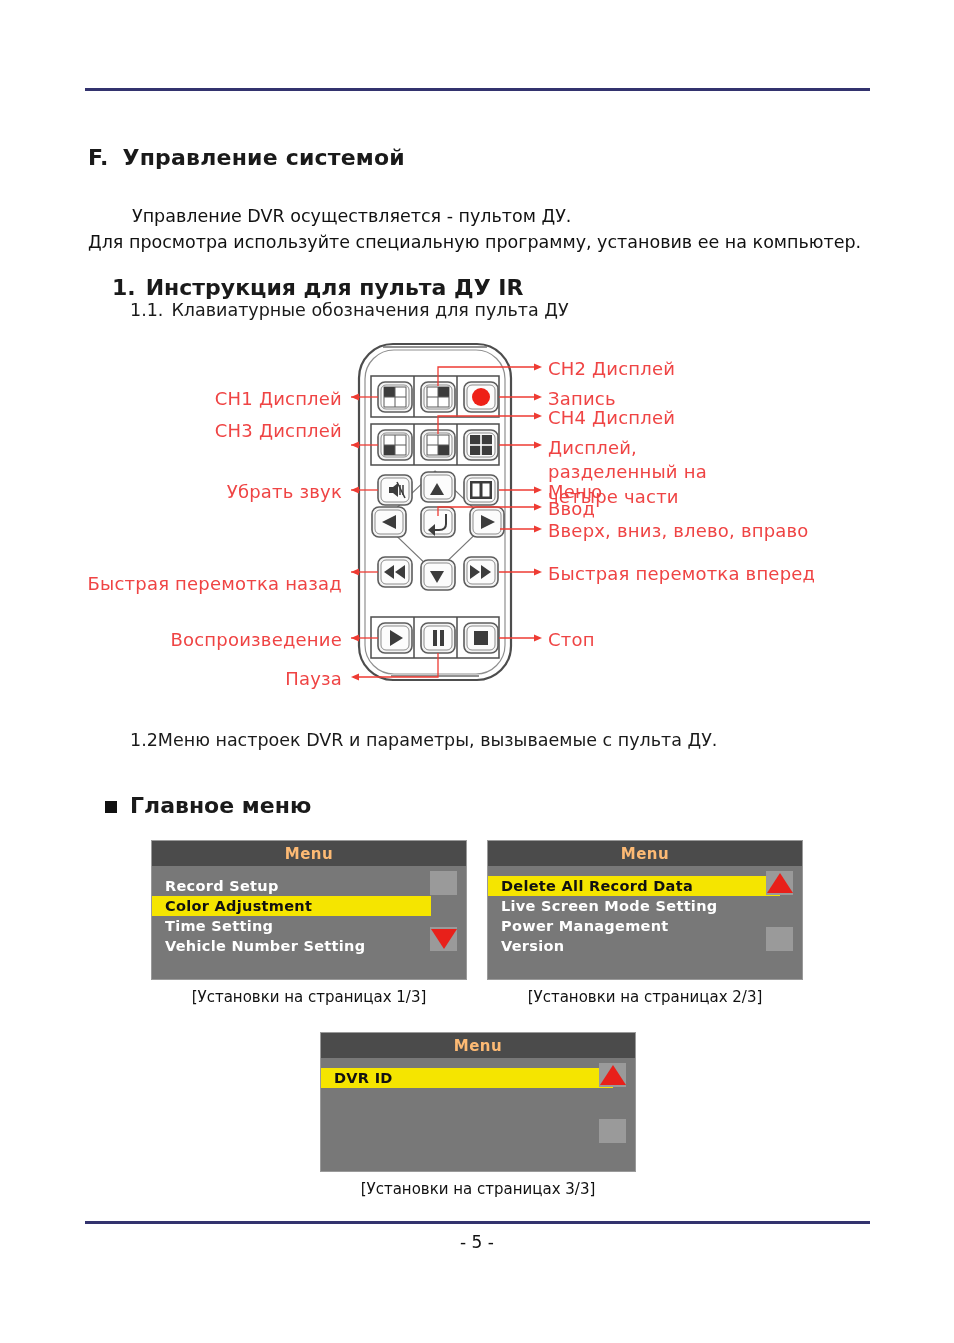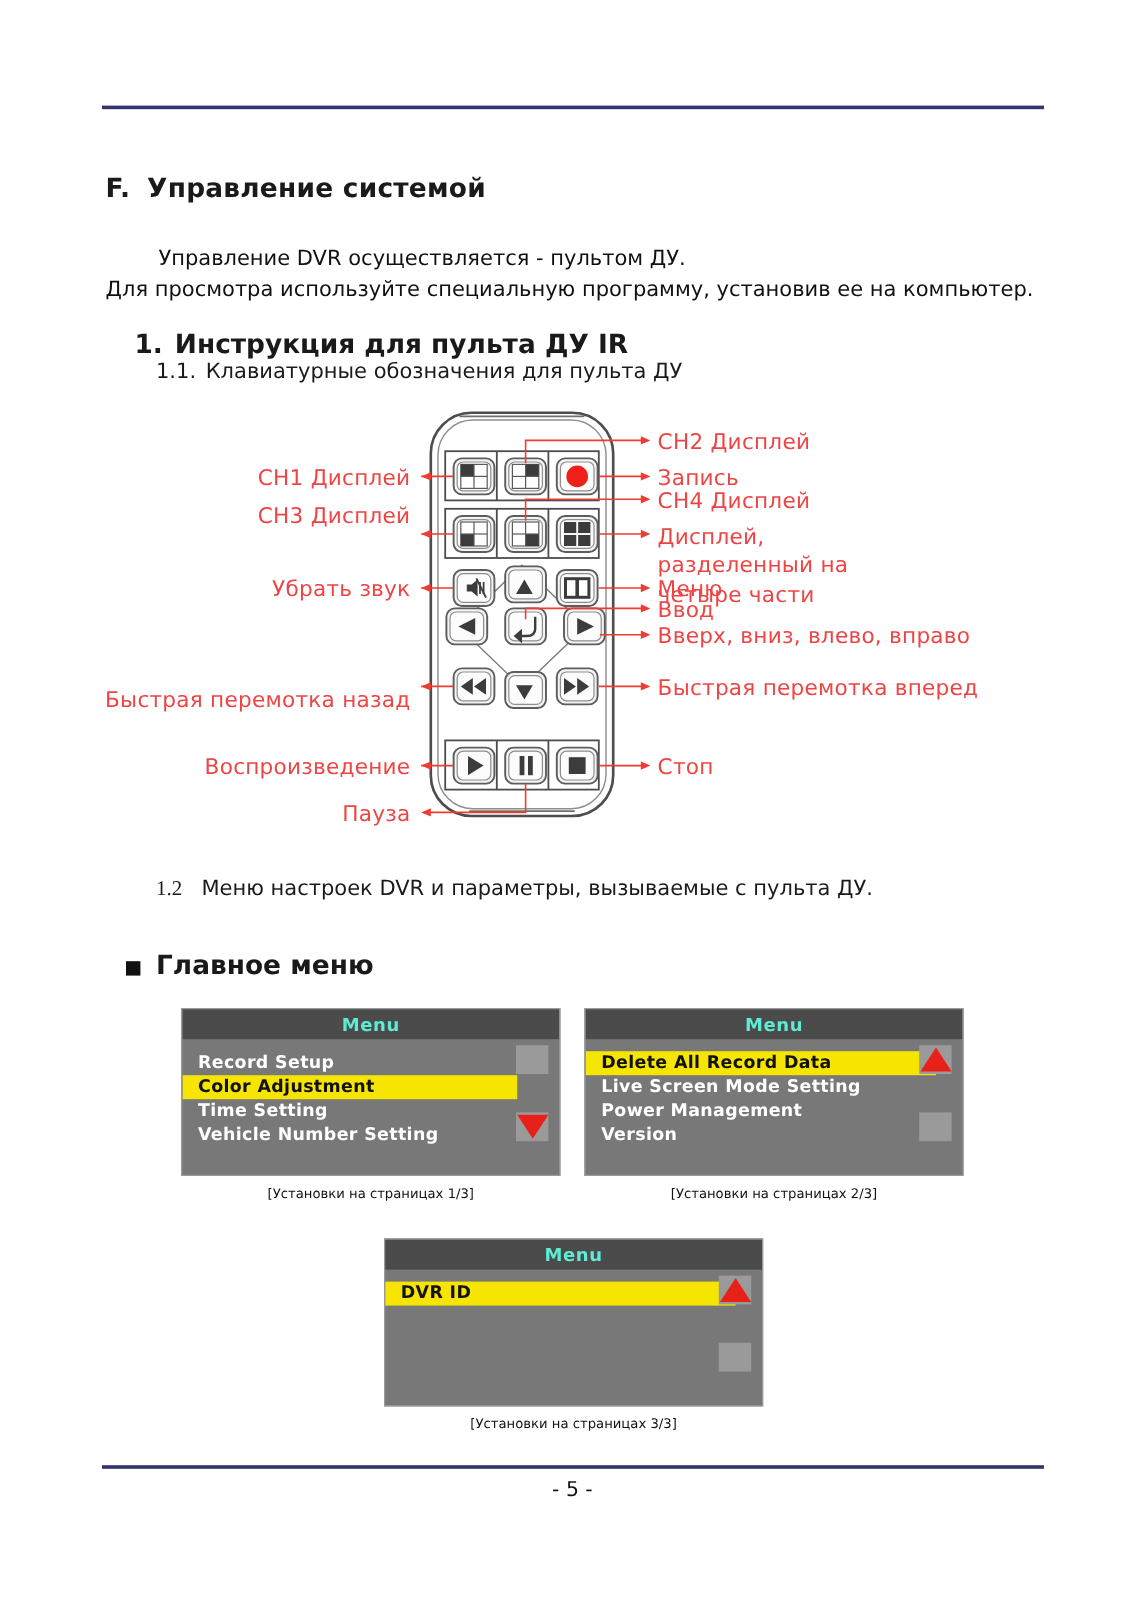--- a/index.html
+++ b/index.html
@@ -80,21 +80,21 @@
   }
   .h-num11 .n { margin-right: 8px; }
 
   .h-num12 {
     position: absolute;
     left: 130px;
     top: 730px;
     font-size: 17.5px;
     white-space: nowrap;
   }
-  .h-num12 .n { margin-right: 16px; font-family: Liberation Serif, serif; }
+  .h-num12 .n { margin-right: 0; }
 
   .h-bullet {
     position: absolute;
     left: 105px;
     top: 793px;
     font-size: 22px;
     font-weight: bold;
     white-space: nowrap;
     display: flex;
     align-items: center;
@@ -142,21 +142,21 @@
   .menu-panel {
     position: absolute;
     background: #787878;
     border: 1px solid #9a9a9a;
     box-sizing: border-box;
     overflow: hidden;
   }
   .menu-title {
     height: 25px;
     background: #4b4b4b;
-    color: #5eead4;
+    color: #fdba74;
     font-size: 15px;
     font-weight: bold;
     display: flex;
     align-items: center;
     justify-content: center;
     letter-spacing: .5px;
   }
   .menu-body {
     position: relative;
     padding: 10px 0 0 0;
@@ -203,21 +203,21 @@
   }
   .tri.up {
     border-left: 13px solid transparent;
     border-right: 13px solid transparent;
     border-bottom: 20px solid #e8201a;
     transform: translate(-50%, -50%);
   }
 
   .caption {
     position: absolute;
-    font-size: 11px;
+    font-size: 15px;
     color: #111;
     white-space: nowrap;
     text-align: center;
   }
 </style>
 </head>
 <body>
 
 <div class="page">
 

